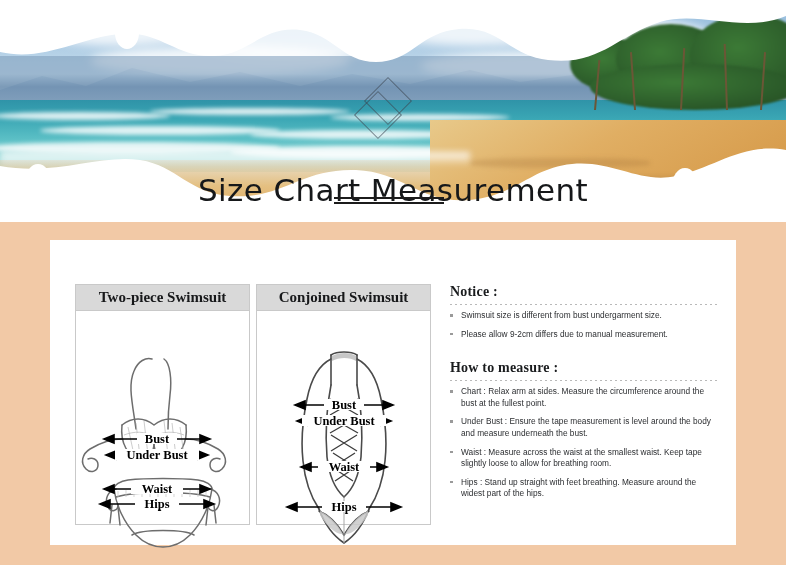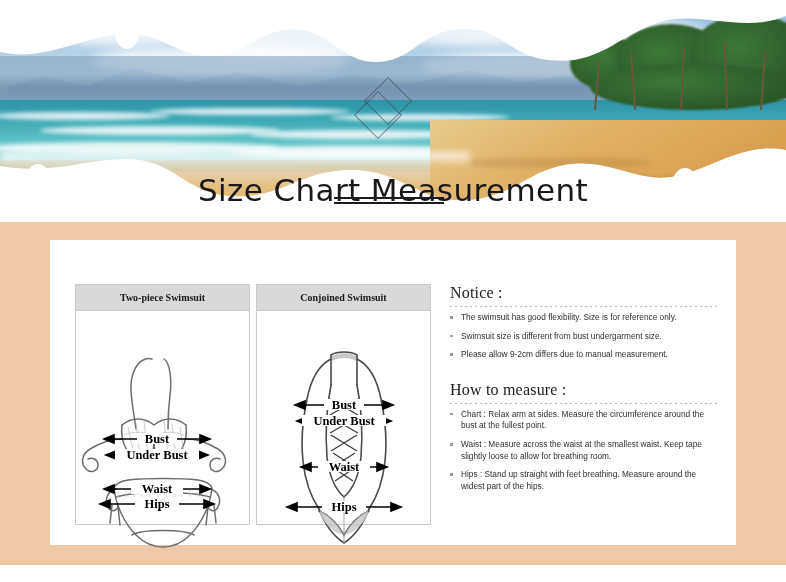--- a/index.html
+++ b/index.html
@@ -107,30 +107,30 @@
     background: #ffffff;
   }
 
   
   .panel { position: absolute; top: 44px; width: 175px; height: 241px; border: 1px solid #c9c9c9; background: #fff; }
   .panel-a { left: 25px; }
   .panel-b { left: 206px; }
   .panel-head {
     height: 26px; background: #d9d9d9; border-bottom: 1px solid #c9c9c9;
     display: flex; align-items: center; justify-content: center;
-    font-family: "Liberation Serif", serif; font-size: 10px; font-weight: 700; color: #17181a;
+    font-family: "Liberation Serif", serif; font-size: 15px; font-weight: 700; color: #17181a;
   }
   .panel-body { position: relative; height: 213px; margin-top: 28px; }
   .panel-body svg { position: absolute; left: 0; top: 0; }
 
   
   .info { position: absolute; left: 400px; top: 44px; width: 268px; }
   .sec-title {
     font-family: "Liberation Serif", serif;
-    font-size: 16px; font-weight: 400; color: #1a1c1e; letter-spacing: .2px;
+    font-size: 14px; font-weight: 700; color: #1a1c1e; letter-spacing: .2px;
   }
   .dots {
     margin: 4px 0 5px 0; height: 1px;
     background-image: repeating-linear-gradient(to right, #b9b9b9 0 2px, transparent 2px 5px);
   }
   .bullets { list-style: none; }
   .bullets li {
     position: relative; padding-left: 11px; margin-bottom: 7px;
     font-family: "Liberation Sans", sans-serif;
     font-size: 8.3px; line-height: 11.6px; color: #2c2e31;
@@ -361,30 +361,30 @@
             <text x="87" y="172">Hips</text>
           </g>
         </svg>
       </div>
     </div>
 
     <div class="info">
       <div class="sec-title">Notice :</div>
       <div class="dots"></div>
       <ul class="bullets">
-        <li>The swimsuit has good flexibility. Size is for reference only.</li>
         <li>Swimsuit size is different from bust undergarment size.</li>
         <li>Please allow 9-2cm differs due to manual measurement.</li>
       </ul>
 
       <div class="sec-gap"></div>
 
       <div class="sec-title">How to measure :</div>
       <div class="dots"></div>
       <ul class="bullets">
         <li>Chart : Relax arm at sides. Measure the circumference around the bust at the fullest point.</li>
+        <li>Under Bust : Ensure the tape measurement is level around the body and measure underneath the bust.</li>
         <li>Waist : Measure across the waist at the smallest waist. Keep tape slightly loose to allow for breathing room.</li>
         <li>Hips : Stand up straight with feet breathing. Measure around the widest part of the hips.</li>
       </ul>
     </div>
 
   </div>
 </div>
 
 </body></html>

